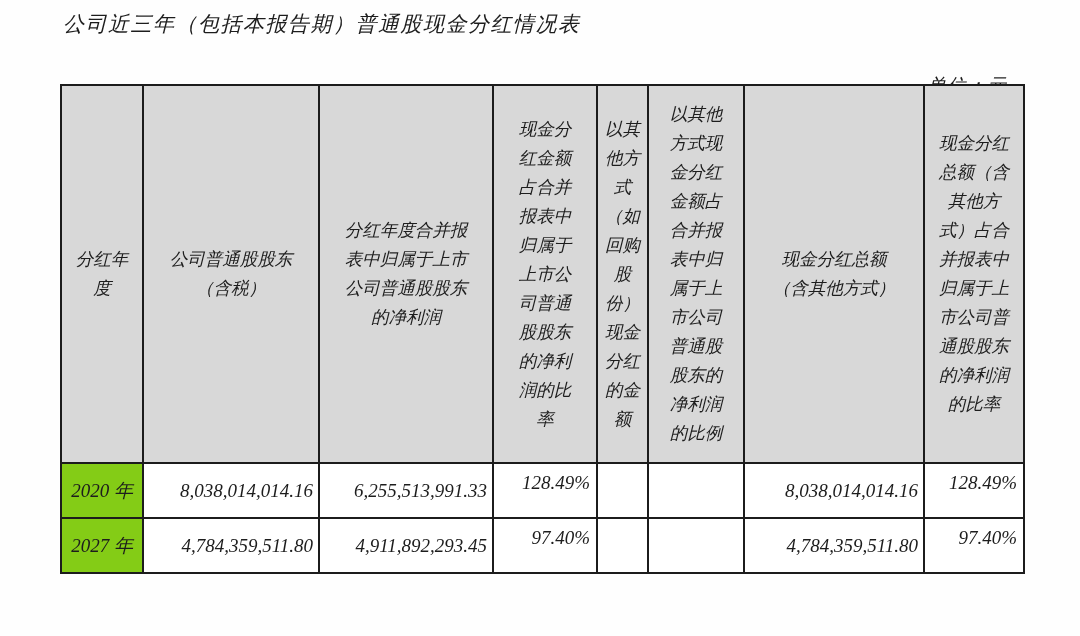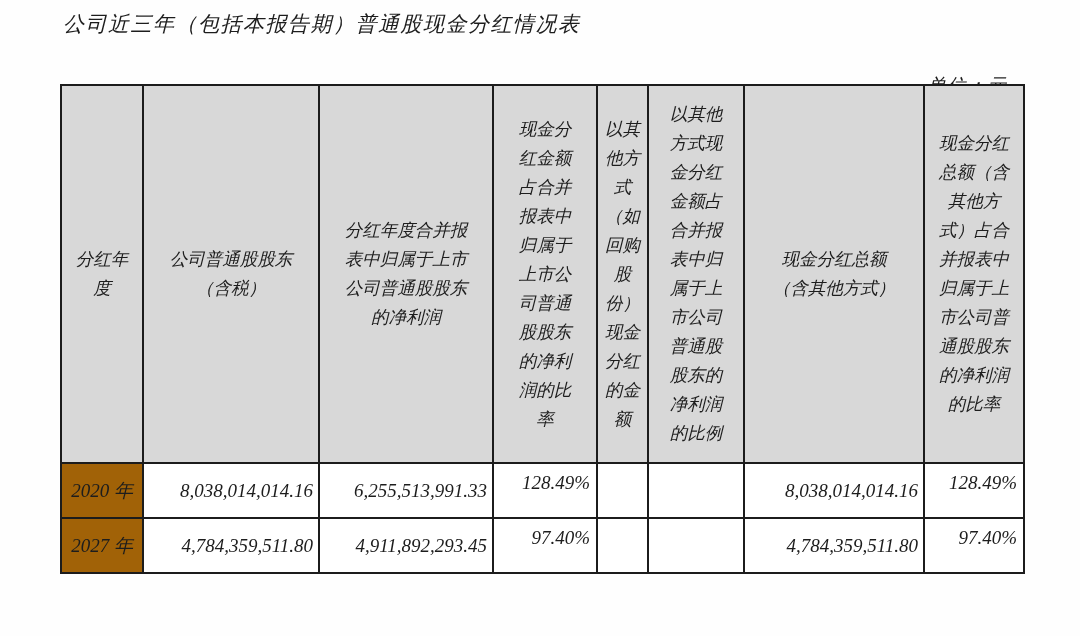--- a/index.html
+++ b/index.html
@@ -57,21 +57,21 @@
     font-size: 17.5px;
     line-height: 29px;
     text-align: center;
     white-space: pre-line;
     padding: 0 2px;
   }
   .dividend-table tbody tr {
     height: 55px;
   }
   .dividend-table tbody th.year-cell {
-    background: #a16207;
+    background: #84cc16;
     font-size: 19px;
     text-align: center;
     padding: 0;
   }
   .dividend-table td {
     background: #ffffff;
     font-size: 19px;
   }
   .dividend-table td.num-cell {
     text-align: right;

